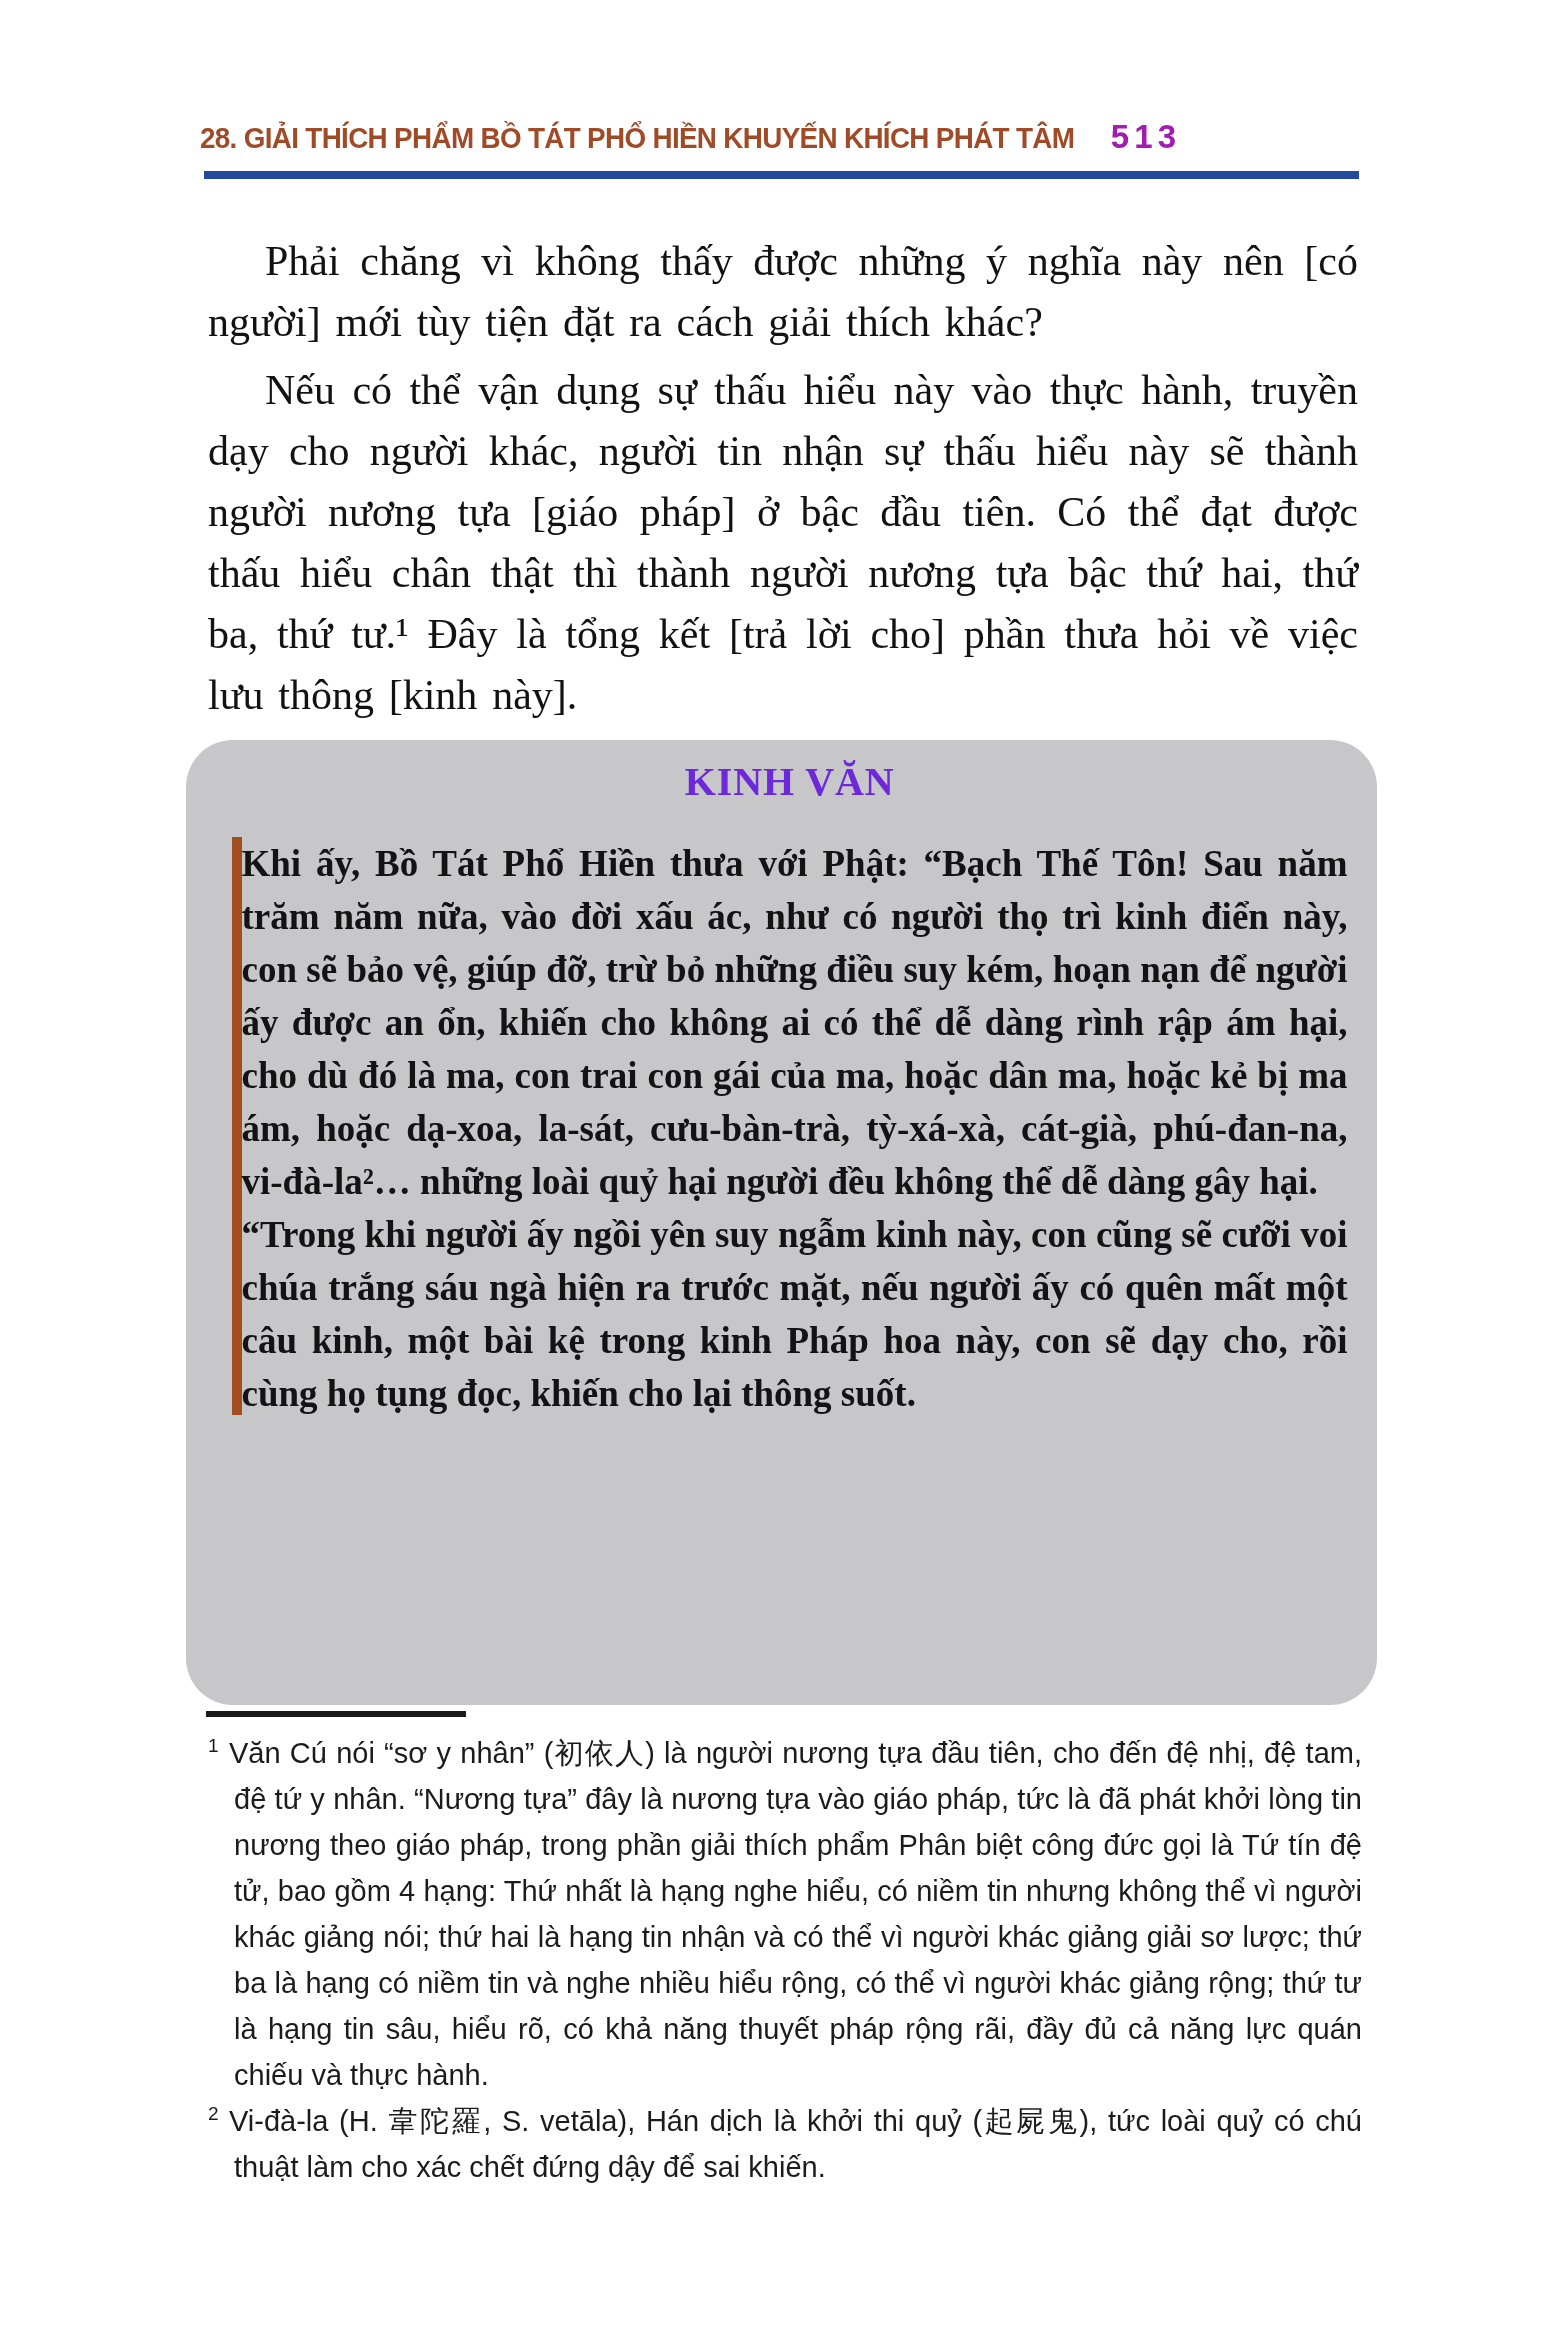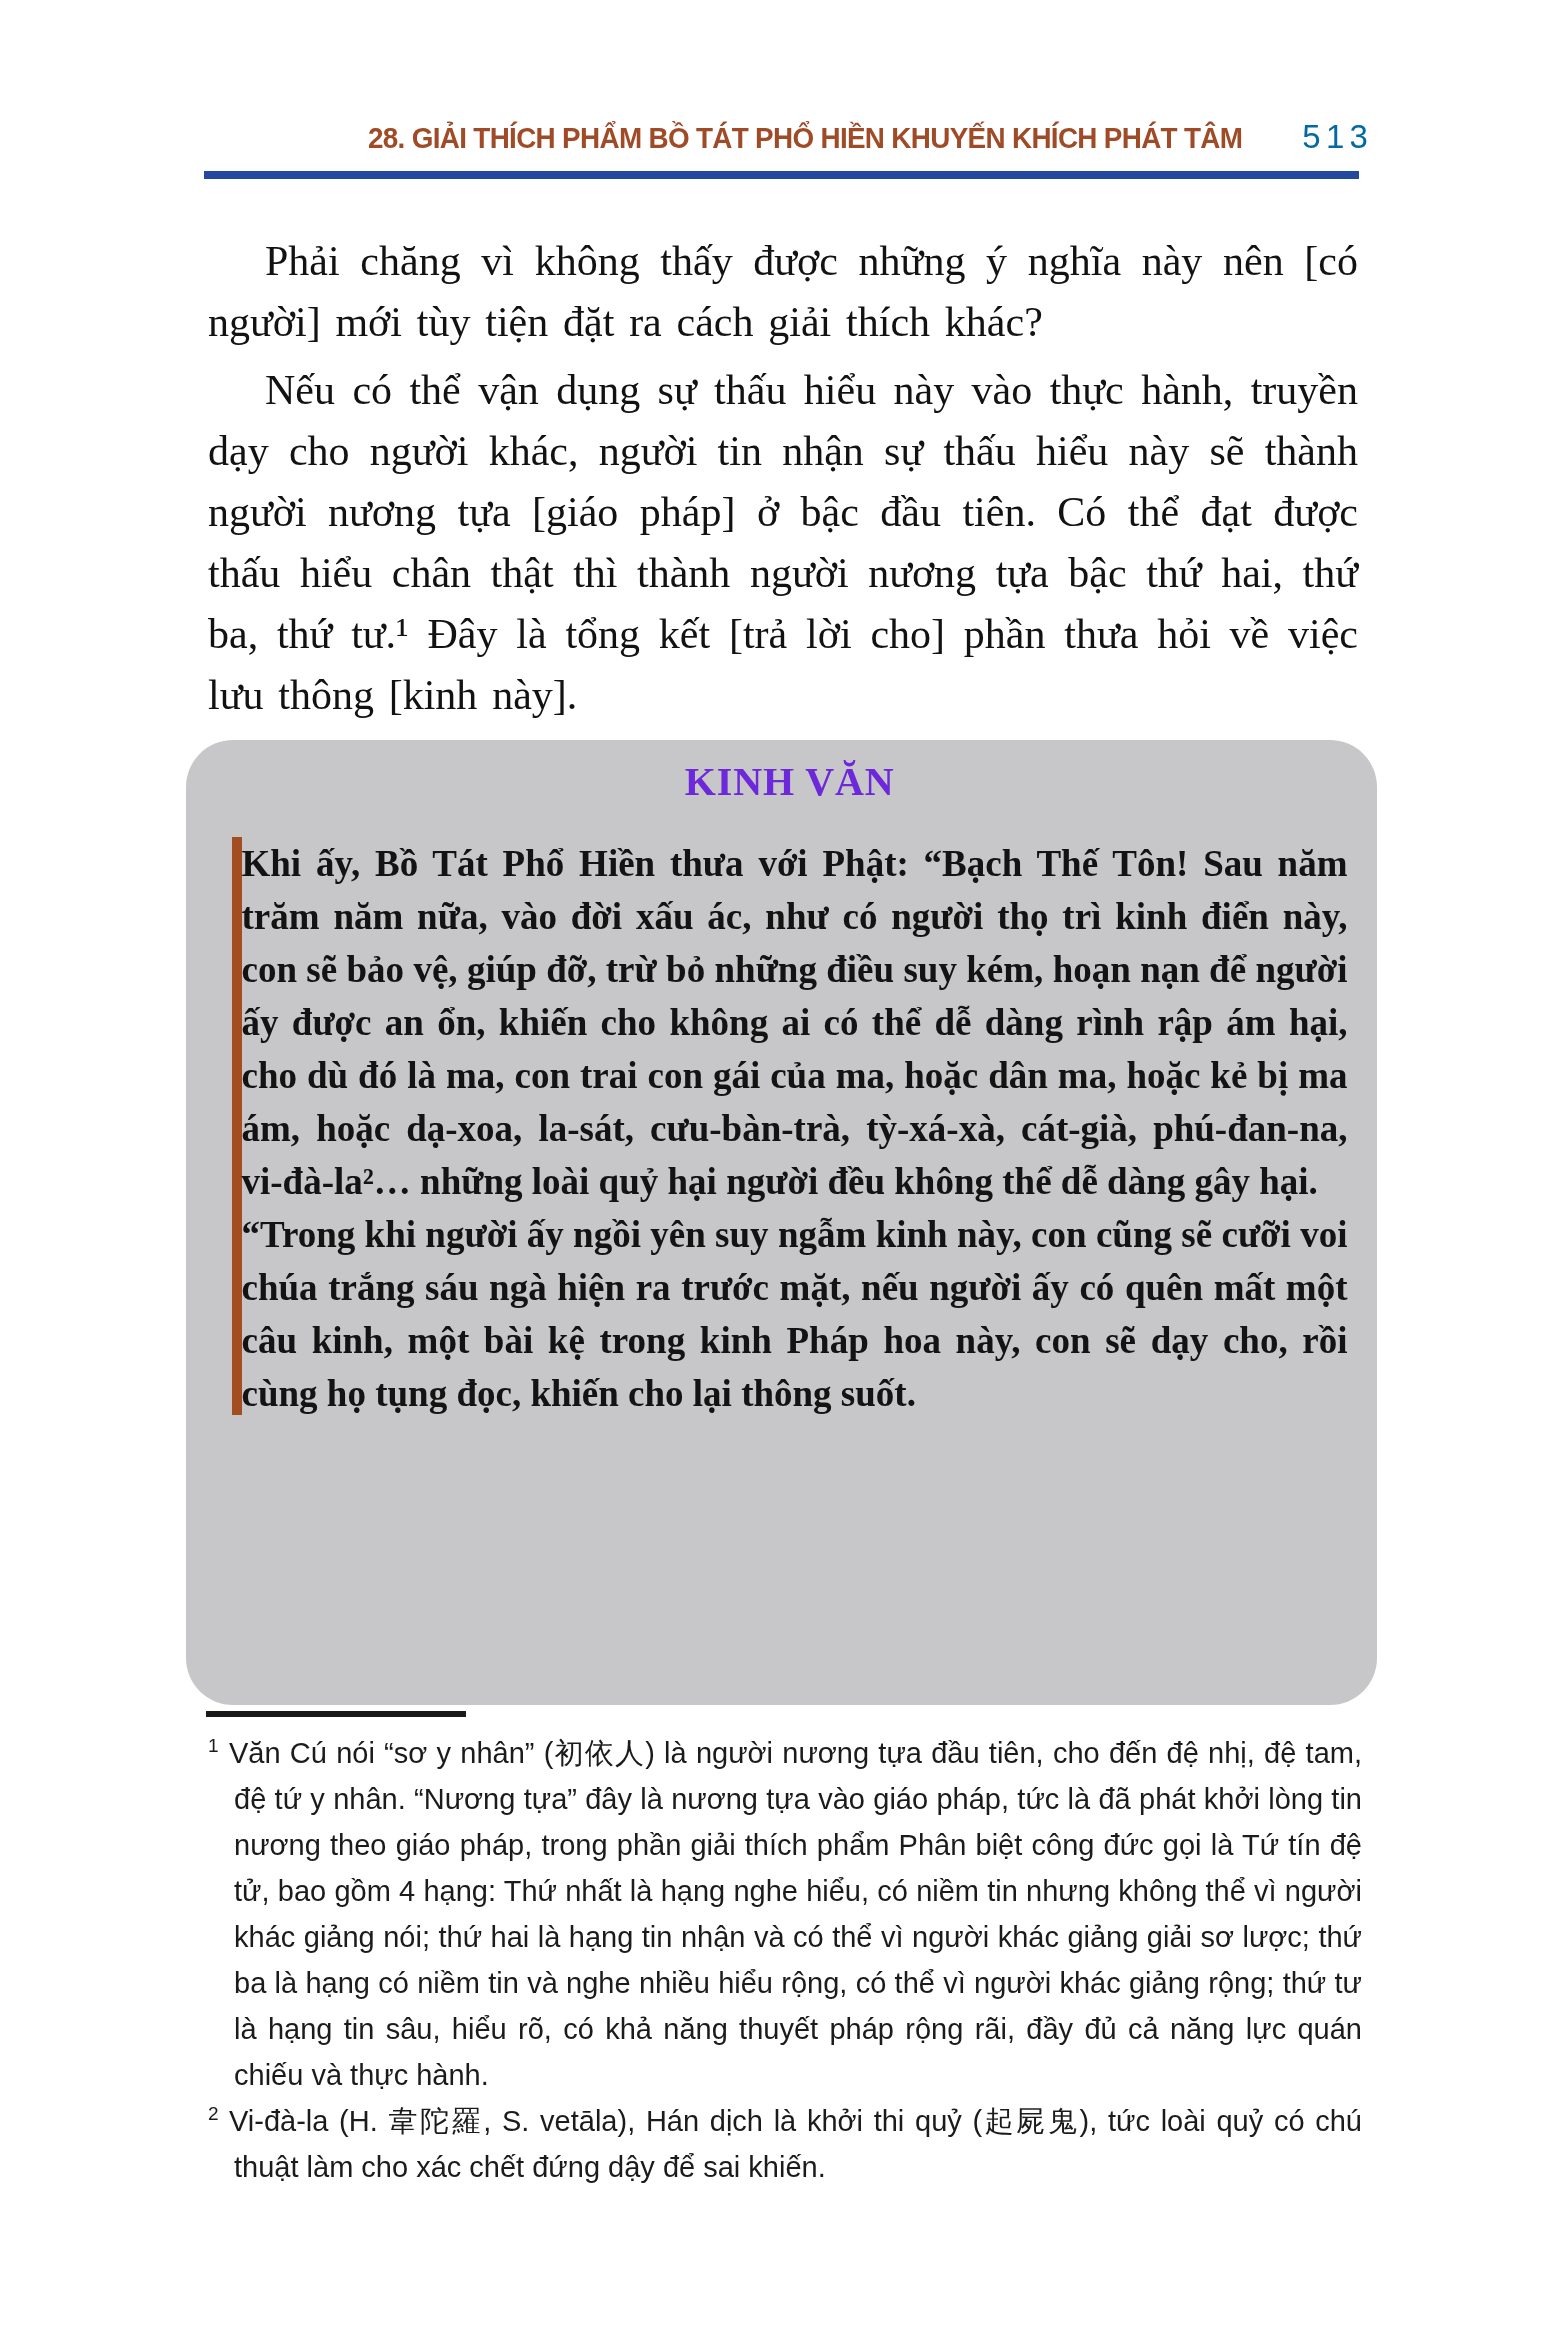--- a/index.html
+++ b/index.html
@@ -6,33 +6,33 @@
   html, body { width:1561px; height:2342px; }
   body {
     position:relative;
     background:#ffffff;
     font-family:"Liberation Serif","DejaVu Serif",serif;
     color:#141414;
   }
 
   
   .page-header {
-    position:absolute; left:212px; top:120px; width:1161px;
-    display:flex; justify-content:flex-end; align-items:flex-end;gap:24px;
+    position:absolute; left:200px; top:120px; width:1161px;
+    display:flex; justify-content:flex-start; align-items:flex-end;
   }
   .chapter-title {
     font-family:"Liberation Sans","DejaVu Sans",sans-serif;
     font-weight:bold; font-size:29px; line-height:1;
     letter-spacing:-0.7px; color:#A04B27; white-space:nowrap;
     transform:scaleX(0.96); transform-origin:left bottom;
   }
   .page-number {
     font-family:"Liberation Sans","DejaVu Sans",sans-serif;
-    font-weight:normal; font-size:33px; line-height:1;
-    letter-spacing:5.2px; color:#0369a1;
+    font-weight:bold; font-size:33px; line-height:1;
+    letter-spacing:5.2px; color:#a21caf;
   }
   .header-rule {
     position:absolute; left:204px; top:171px; width:1155px; height:7.8px;
     background:#24489E;
   }
 
   
   .body-text { position:absolute; left:208px; top:231px; width:1150px; }
   .body-para {
     font-size:42px; line-height:61px; text-align:justify;

